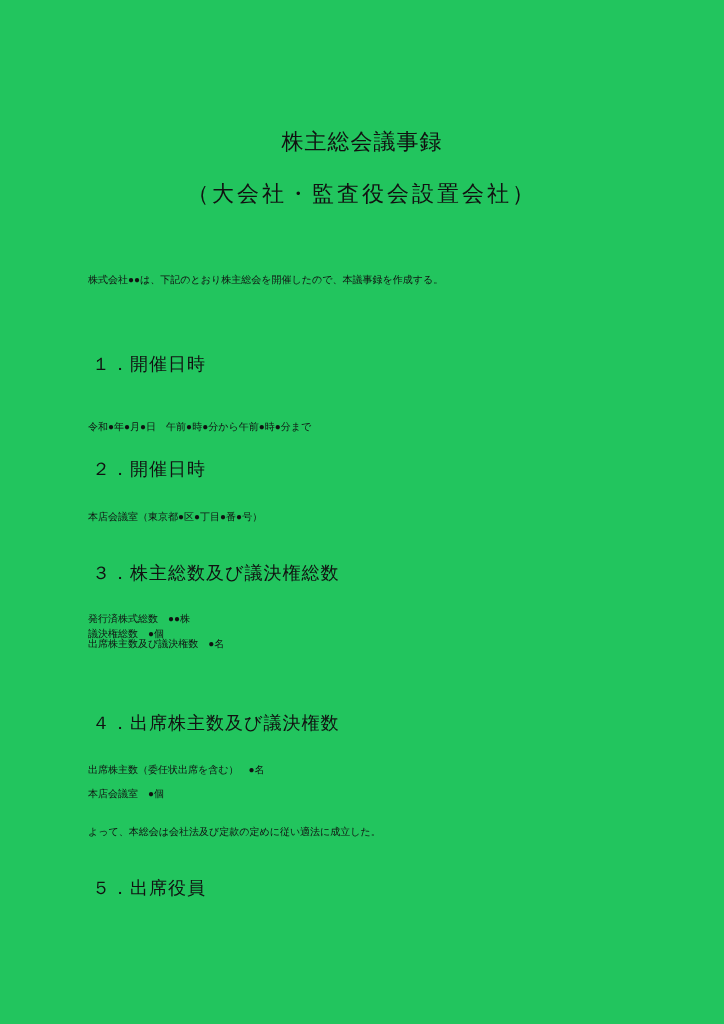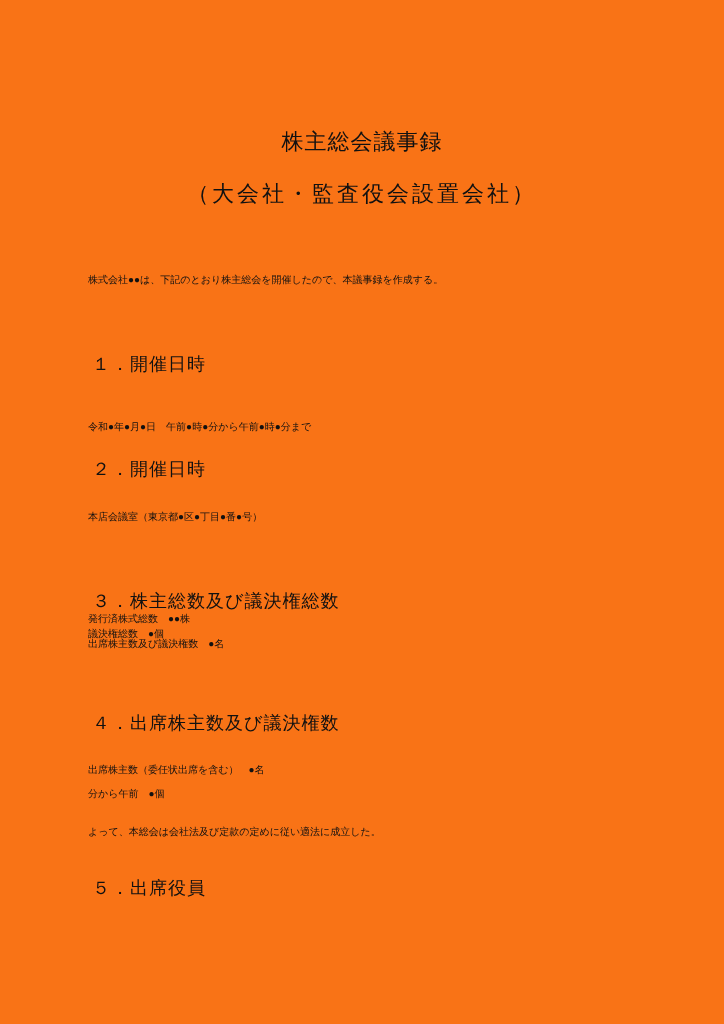--- a/index.html
+++ b/index.html
@@ -13,21 +13,21 @@
       position: relative;
       overflow: hidden;
       font-family: "DejaVu Sans", "Liberation Sans", sans-serif;
       color: #111111;
     }
     .page {
       position: absolute;
       left: 0; top: 0;
       width: 724px;
       height: 1024px;
-      background: #f97316;
+      background: #22c55e;
     }
     .title {
       position: absolute;
       left: 0;
       width: 724px;
       text-align: center;
       font-size: 22px;
       line-height: 28px;
       letter-spacing: 1px;
       white-space: nowrap;
@@ -68,31 +68,31 @@
   <div class="heading" style="top:353px;">
     <span class="num">１．</span><span>開催日時</span>
   </div>
   <div class="body-text" style="top:404px;margin-top:15px;">令和●年●月●日　午前●時●分から午前●時●分まで</div>
 
   <div class="heading" style="top:458px;">
     <span class="num">２．</span><span>開催日時</span>
   </div>
   <div class="body-text" style="top:509px;">本店会議室（東京都●区●丁目●番●号）</div>
 
-  <div class="heading" style="top:562px;margin-top:28px;">
+  <div class="heading" style="top:562px;">
     <span class="num">３．</span><span>株主総数及び議決権総数</span>
   </div>
   <div class="body-text" style="top:611px;">発行済株式総数　●●株</div>
   <div class="body-text" style="top:636px;">出席株主数及び議決権数　●名</div>
   <div class="body-text" style="top:626px;">議決権総数　●個</div>
 
   <div class="heading" style="top:712px;">
     <span class="num">４．</span><span>出席株主数及び議決権数</span>
   </div>
   <div class="body-text" style="top:762px;">出席株主数（委任状出席を含む）　●名</div>
-  <div class="body-text" style="top:786px;">分から午前　●個</div>
+  <div class="body-text" style="top:786px;">本店会議室　●個</div>
   <div class="body-text" style="top:824px;">よって、本総会は会社法及び定款の定めに従い適法に成立した。</div>
 
   <div class="heading" style="top:877px;">
     <span class="num">５．</span><span>出席役員</span>
   </div>
 
 </div>
 
 </body></html>

